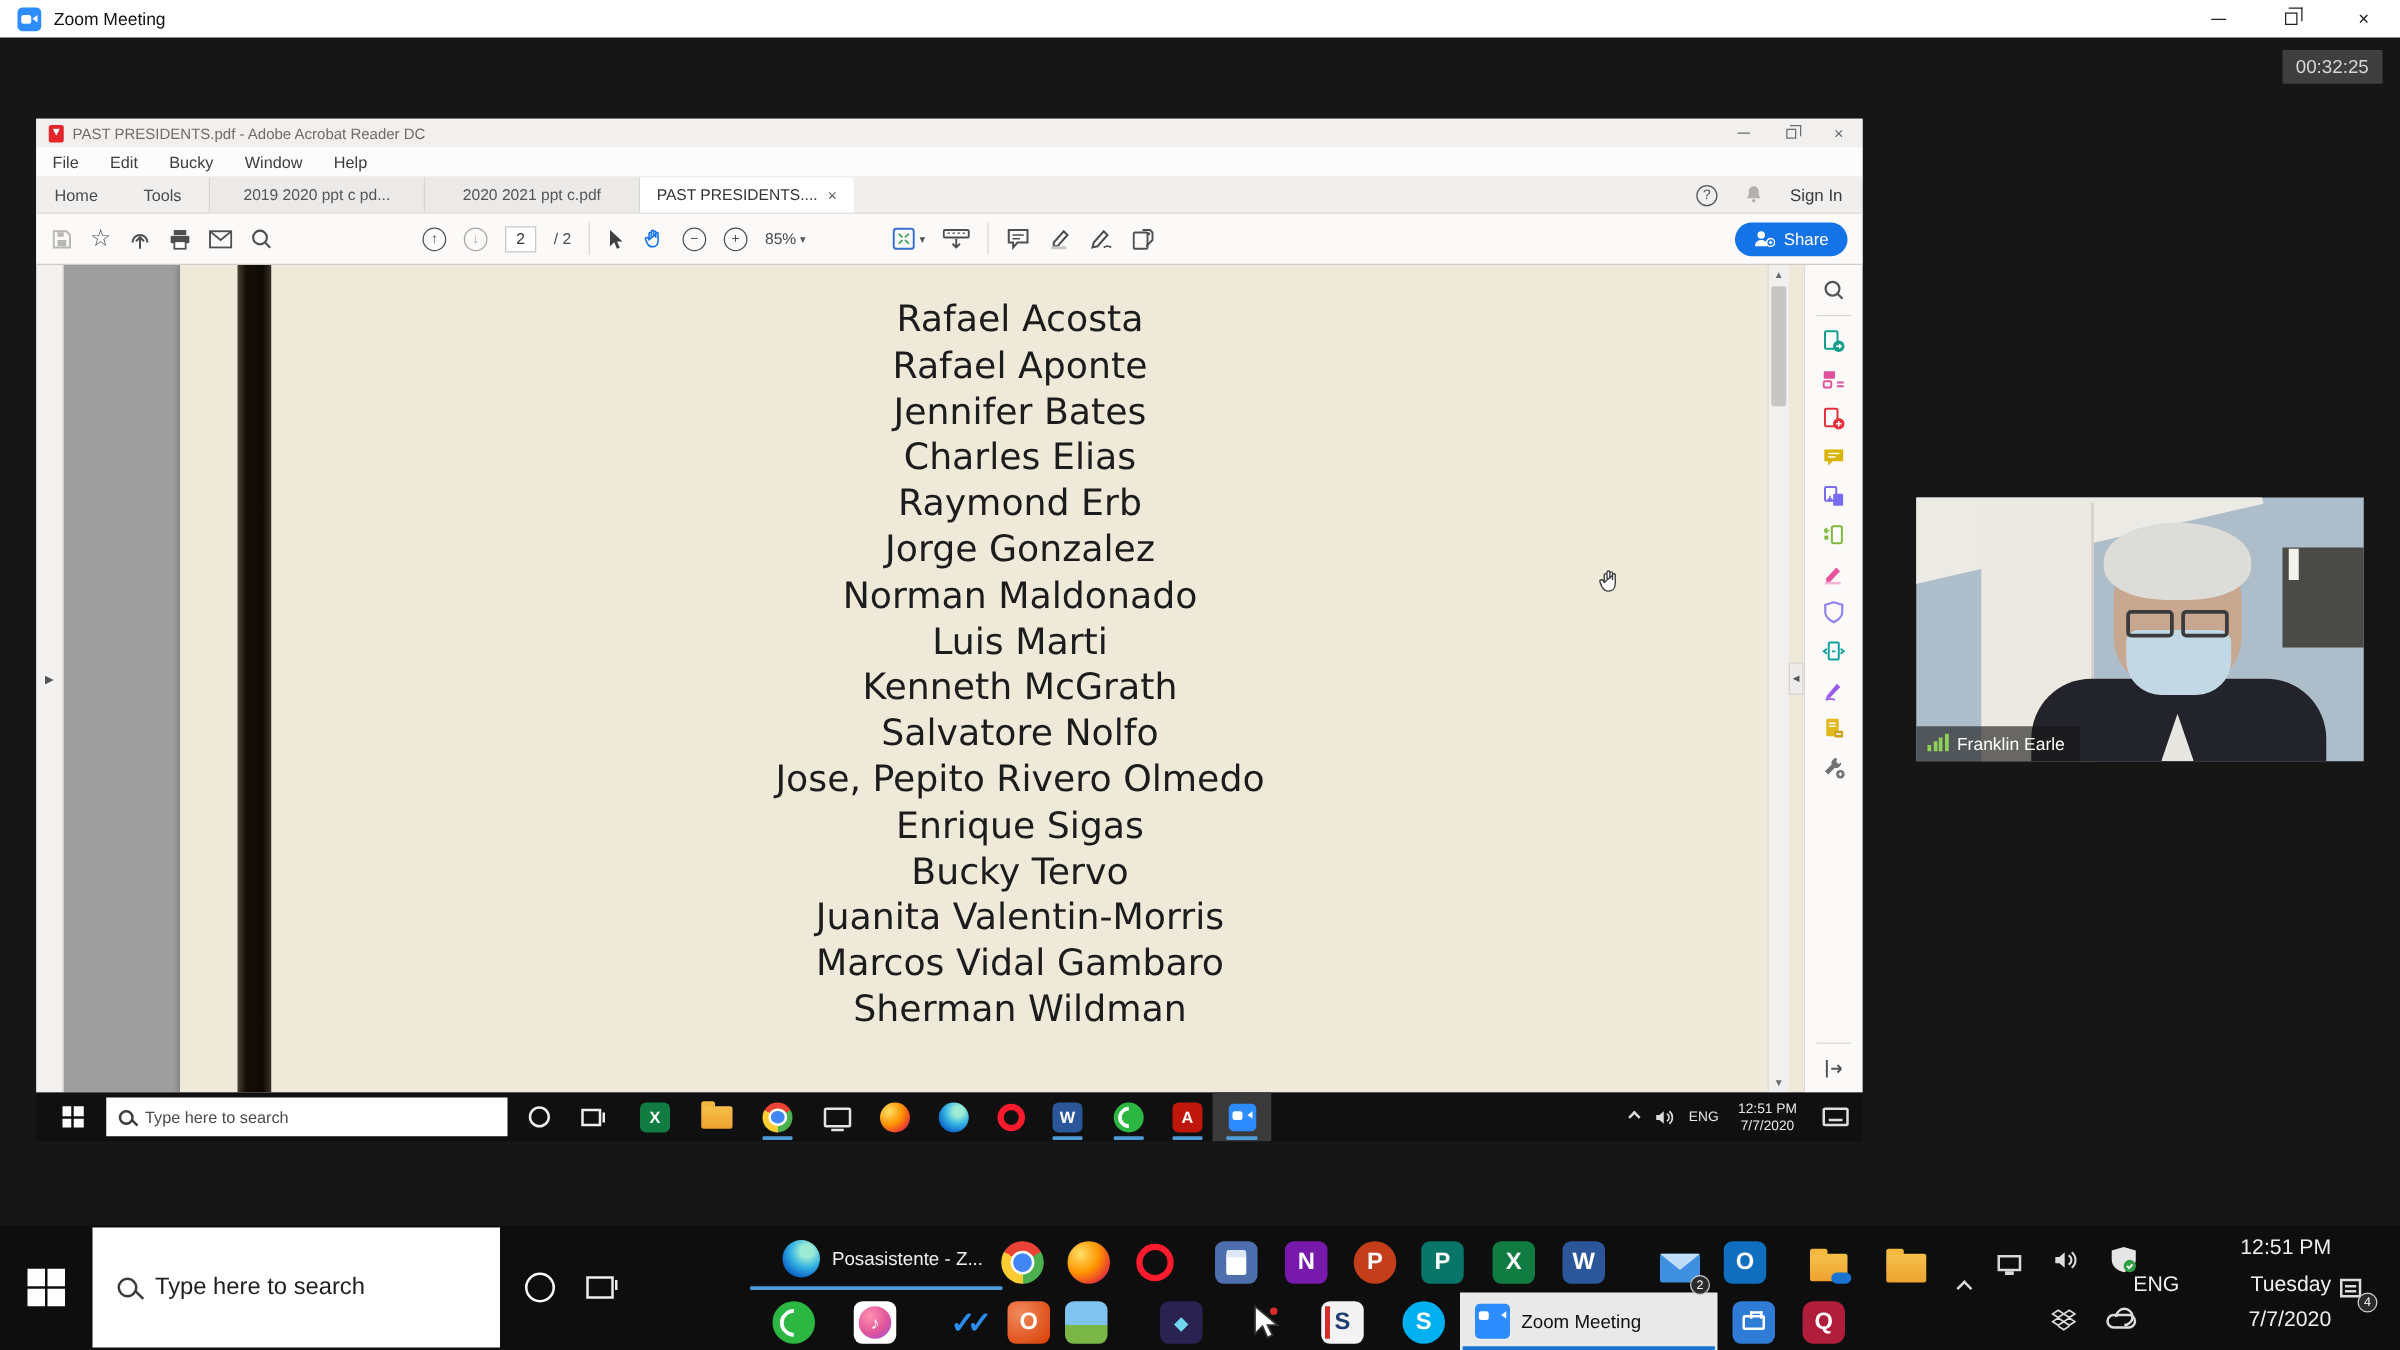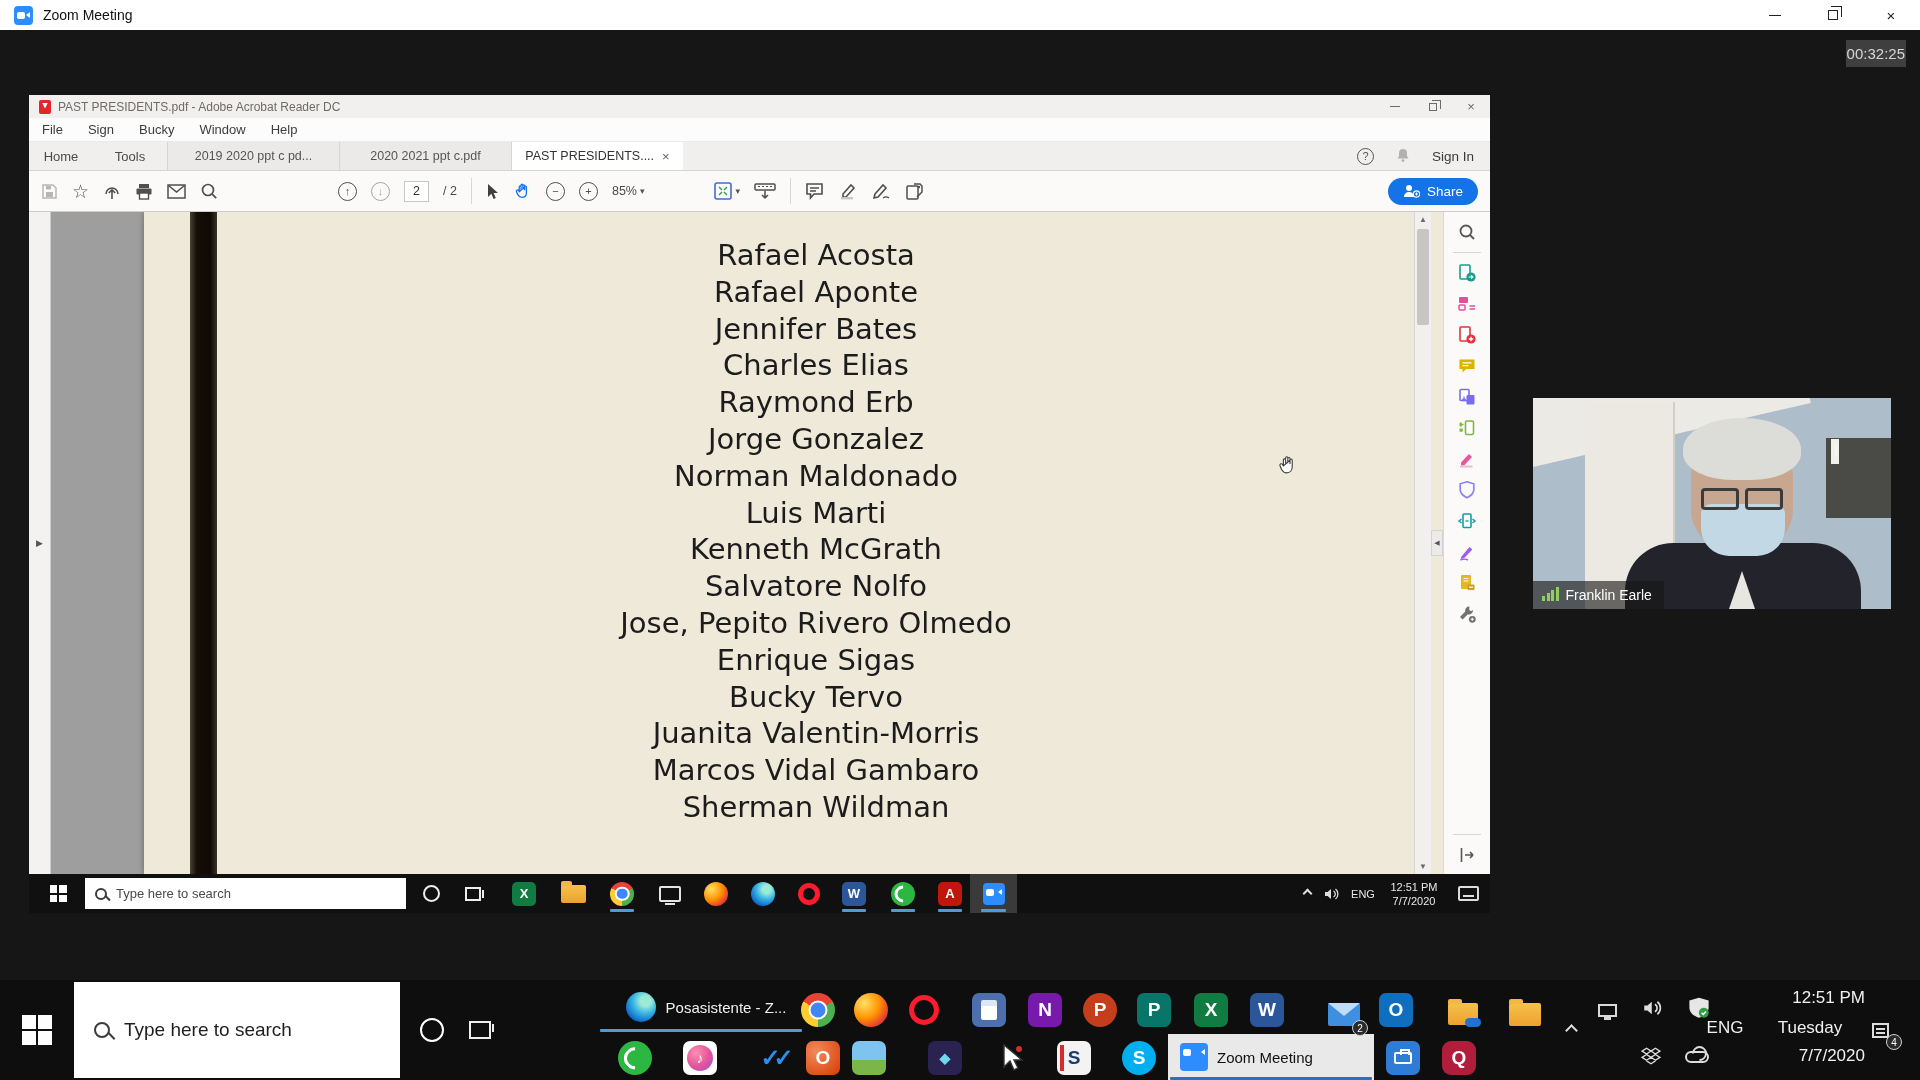--- a/index.html
+++ b/index.html
@@ -11,21 +11,21 @@
 .ztitle{position:absolute;top:0;left:0;width:1920px;height:30px;background:#fff;display:flex;align-items:center}
 .zcam{background:#2D8CFF;border-radius:4px;position:relative;width:19px;height:19px;margin-left:14px}
 .zcam::before{content:"";position:absolute;left:3px;top:6px;width:8px;height:7px;background:#fff;border-radius:2px}
 .zcam::after{content:"";position:absolute;right:3px;top:6px;width:0;height:0;border-top:3.5px solid transparent;border-bottom:3.5px solid transparent;border-right:4px solid #fff}
 .ztext{margin-left:10px;font-size:14px;color:#111}
 .zctrls{margin-left:auto;display:flex;height:100%}
 .zc{width:58px;display:flex;align-items:center;justify-content:center;color:#222;font-size:15px}
 .mini{width:12px;border-top:1.6px solid #222;display:inline-block}
 .rest{width:10px;height:10px;border:1.3px solid #222;position:relative;background:#fff;display:inline-block}
 .rest::before{content:"";position:absolute;left:2px;top:-5px;width:10px;height:10px;border:1.3px solid #222;border-left:none;border-bottom:none}
-.timer{position:absolute;top:40px;right:14px;background:#3f3f3f;color:#d6d6d6;font-size:15px;padding:5px 1px}
+.timer{position:absolute;top:40px;right:14px;background:#3f3f3f;color:#d6d6d6;font-size:15px;padding:5px 11px}
 
 
 .shared{position:absolute;left:29px;top:95px;width:1461px;height:818px}
 .acro{position:absolute;left:0;top:0;right:0;bottom:39px;background:#fff}
 .ac-title{height:23px;background:#f2f0ee;display:flex;align-items:center;padding-left:10px;gap:7px}
 .pdfico{width:12px;height:14px;background:#e4252c;border-radius:2px;position:relative}
 .pdfico::after{content:"";position:absolute;left:3px;top:3px;width:6px;height:6px;background:#fff;clip-path:polygon(0 0,100% 0,50% 100%)}
 .ac-title .t{font-size:12px;color:#6f6b67}
 .ac-wctrl{margin-left:auto;display:flex;height:100%}
 .ac-wc{width:38px;display:flex;align-items:center;justify-content:center;color:#6b6b6b;font-size:13px}
@@ -190,21 +190,21 @@
             </span>
           <span class="ac-wc">
               <i class="rest2"></i>
             </span>
           <span class="ac-wc">×</span>
         </div>
       </div>
 
       <div class="ac-menu">
         <span>File</span>
-        <span>Sign</span>
+        <span>Edit</span>
         <span>Bucky</span>
         <span>Window</span>
         <span>Help</span>
       </div>
 
       <div class="ac-tabs">
         <div class="ac-tab home">Home</div>
         <div class="ac-tab toolstab">Tools</div>
         <div class="ac-tab dtab">2019 2020 ppt c pd...</div>
         <div class="ac-tab dtab">2020 2021 ppt c.pdf</div>
@@ -711,21 +711,21 @@
     </span>
     <span class="el" style="left:1755px;top:8px;width:110px;justify-content:flex-end">
         <span class="traytxt">12:51 PM</span>
       </span>
     <span class="el" style="left:1556px;top:38px;width:30px;height:24px">
         <span class="chevup"></span>
       </span>
     <span class="el" style="left:1700px;top:38px;width:50px">
         <span class="traytxt">ENG</span>
       </span>
-    <span class="el" style="left:1755px;top:38px;width:110px;">
+    <span class="el" style="left:1755px;top:38px;width:110px;justify-content:flex-end">
         <span class="traytxt">Tuesday</span>
       </span>
     <span class="el" style="left:1636px;top:62px;width:30px;height:28px">
       <svg width="20" height="18" viewBox="0 0 18 16">
           <path d="M5 1l4 2.6L5 6.2 1 3.6zM13 1l4 2.6-4 2.6-4-2.6zM5 6.6l4 2.6L5 11.8 1 9.2zM13 6.6l4 2.6-4 2.6-4-2.6zM5 12.4l4 2.6 4-2.6" fill="none" stroke="#ddd" stroke-width="1.2"></path>
         </svg>
     </span>
     <span class="el" style="left:1680px;top:64px;width:34px;height:26px">
         <span class="t-cloud"></span>
       </span>

